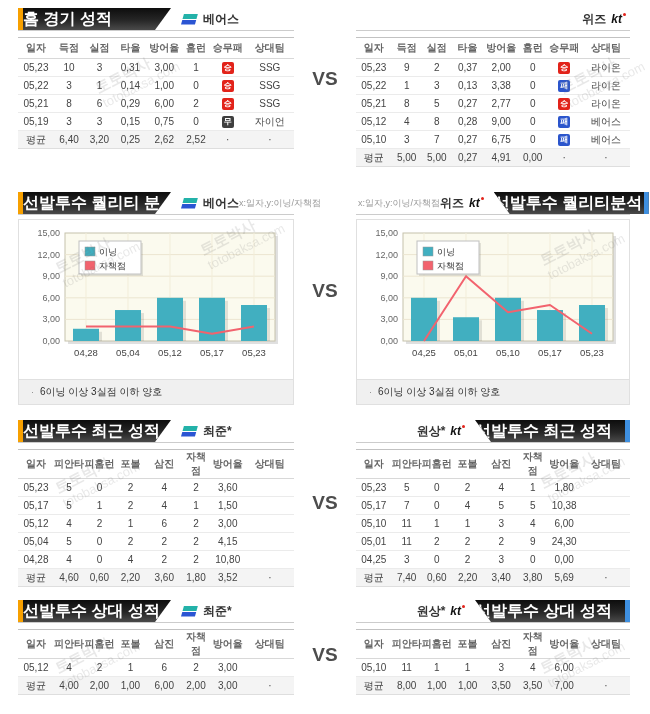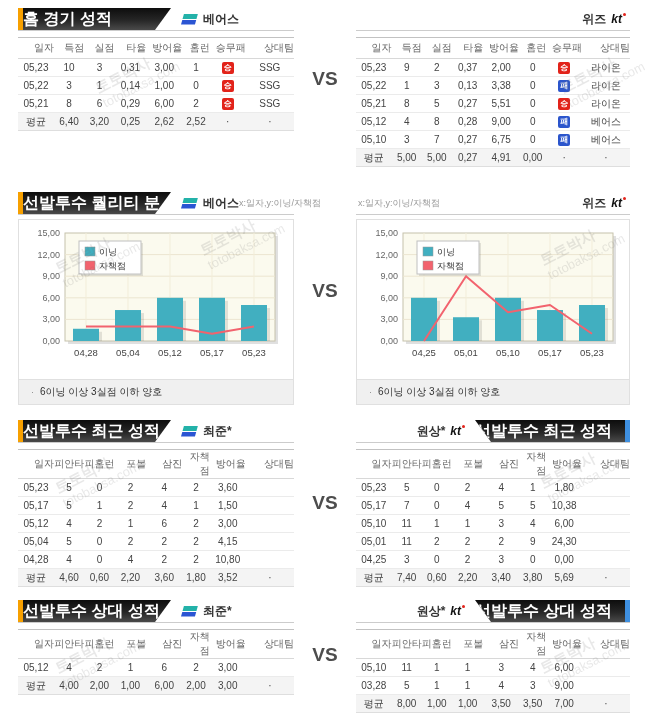--- a/index.html
+++ b/index.html
@@ -34,21 +34,21 @@
   
   .bears-logo{display:inline-block;width:17px;height:11px;margin-right:5px;
       clip-path:polygon(18% 0,100% 0,82% 100%,0 100%);
       background:linear-gradient(180deg,#23b2a9 0 42%,#ffffff 42% 56%,#2b55d3 56% 100%);}
   .kt-logo{position:relative;display:inline-block;font-weight:bold;font-size:12px;color:#111;margin-left:5px;font-style:italic;}
   .kt-logo::after{content:"";position:absolute;right:-4px;top:1px;width:3px;height:3px;background:#e2231a;border-radius:50%;}
 
   
   table.stat{width:100%;border-collapse:collapse;table-layout:fixed;margin-top:6px;
              font-size:10px;color:#444;background:#fff;}
-  table.stat th{height:20px;font-weight:normal;color:#666;text-align:right;
+  table.stat th{height:20px;font-weight:bold;color:#666;text-align:center;
                 border-top:1px solid #c2c2c2;border-bottom:1px solid #d8d8d8;padding:0;}
   table.stat td{height:17px;text-align:center;border-bottom:1px solid #ebebeb;padding:0;}
   table.stat tr.avg td{background:#f4f4f4;border-top:1px solid #d9d9d9;border-bottom:1px solid #dedede;}
   .badge{display:inline-block;width:12px;height:12px;line-height:12px;border-radius:2px;
          color:#fff;font-size:8px;font-weight:bold;text-align:center;vertical-align:middle;}
   .badge.win{background:#e2231a;} .badge.draw{background:#3f3f3f;} .badge.loss{background:#2b55cc;}
 
   
   .chart-wrap{position:relative;margin-top:4px;height:184px;border:1px solid #e0e0e0;background:#fff;}
   .chart-wrap svg{position:absolute;left:4px;top:3px;}
@@ -158,20 +158,30 @@
           </tr>
           <tr>
             <td>05,21</td>
             <td>8</td>
             <td>6</td>
             <td>0,29</td>
             <td>6,00</td>
             <td>2</td>
             <td><span class="badge win">승</span></td>
             <td>SSG</td>
+          </tr>
+          <tr>
+            <td>05,19</td>
+            <td>3</td>
+            <td>3</td>
+            <td>0,15</td>
+            <td>0,75</td>
+            <td>0</td>
+            <td><span class="badge draw">무</span></td>
+            <td>자이언</td>
           </tr>
           <tr class="avg">
             <td>평균</td>
             <td>6,40</td>
             <td>3,20</td>
             <td>0,25</td>
             <td>2,62</td>
             <td>2,52</td>
             <td>·</td>
             <td>·</td>
@@ -229,21 +239,21 @@
             <td>3,38</td>
             <td>0</td>
             <td><span class="badge loss">패</span></td>
             <td>라이온</td>
           </tr>
           <tr>
             <td>05,21</td>
             <td>8</td>
             <td>5</td>
             <td>0,27</td>
-            <td>5,51</td>
+            <td>2,77</td>
             <td>0</td>
             <td><span class="badge win">승</span></td>
             <td>라이온</td>
           </tr>
           <tr>
             <td>05,12</td>
             <td>4</td>
             <td>8</td>
             <td>0,28</td>
             <td>9,00</td>
@@ -337,20 +347,24 @@
     </div>
   </div>
 
   <div class="panel rt" style="left:356px;top:192px;">
     <div class="hdr">
       <span class="axis-hint start">x:일자,y:이닝/자책점</span>
       <div class="team push">
         <span>위즈</span>
         <span class="kt-logo">kt</span>
       </div>
+      <div class="hdr-bar rgt">
+        <span>선발투수 퀄리티분석</span>
+        <span class="accent"></span>
+      </div>
     </div>
     <div class="chart-wrap">
         <svg width="262" height="152" viewBox="0 0 262 152">
           <rect x="45" y="13" width="210" height="108" fill="rgba(0,0,0,0.12)"></rect>
           <rect x="42" y="10" width="210" height="108" fill="#fbfaee" stroke="#c6c2ac" stroke-width="1"></rect>
           <text x="37" y="121" text-anchor="end" font-size="9" fill="#666">0,00</text>
           <line x1="42" x2="252" y1="96.4" y2="96.4" stroke="#ece5d0" stroke-width="1"></line>
           <text x="37" y="99.4" text-anchor="end" font-size="9" fill="#666">3,00</text>
           <line x1="42" x2="252" y1="74.8" y2="74.8" stroke="#ece5d0" stroke-width="1"></line>
           <text x="37" y="77.8" text-anchor="end" font-size="9" fill="#666">6,00</text>
@@ -692,30 +706,20 @@
           <tr>
             <td>05,10</td>
             <td>11</td>
             <td>1</td>
             <td>1</td>
             <td>3</td>
             <td>4</td>
             <td>6,00</td>
             <td></td>
           </tr>
-          <tr>
-            <td>03,28</td>
-            <td>5</td>
-            <td>1</td>
-            <td>1</td>
-            <td>4</td>
-            <td>3</td>
-            <td>9,00</td>
-            <td></td>
-          </tr>
           <tr class="avg">
             <td>평균</td>
             <td>8,00</td>
             <td>1,00</td>
             <td>1,00</td>
             <td>3,50</td>
             <td>3,50</td>
             <td>7,00</td>
             <td>·</td>
           </tr>

